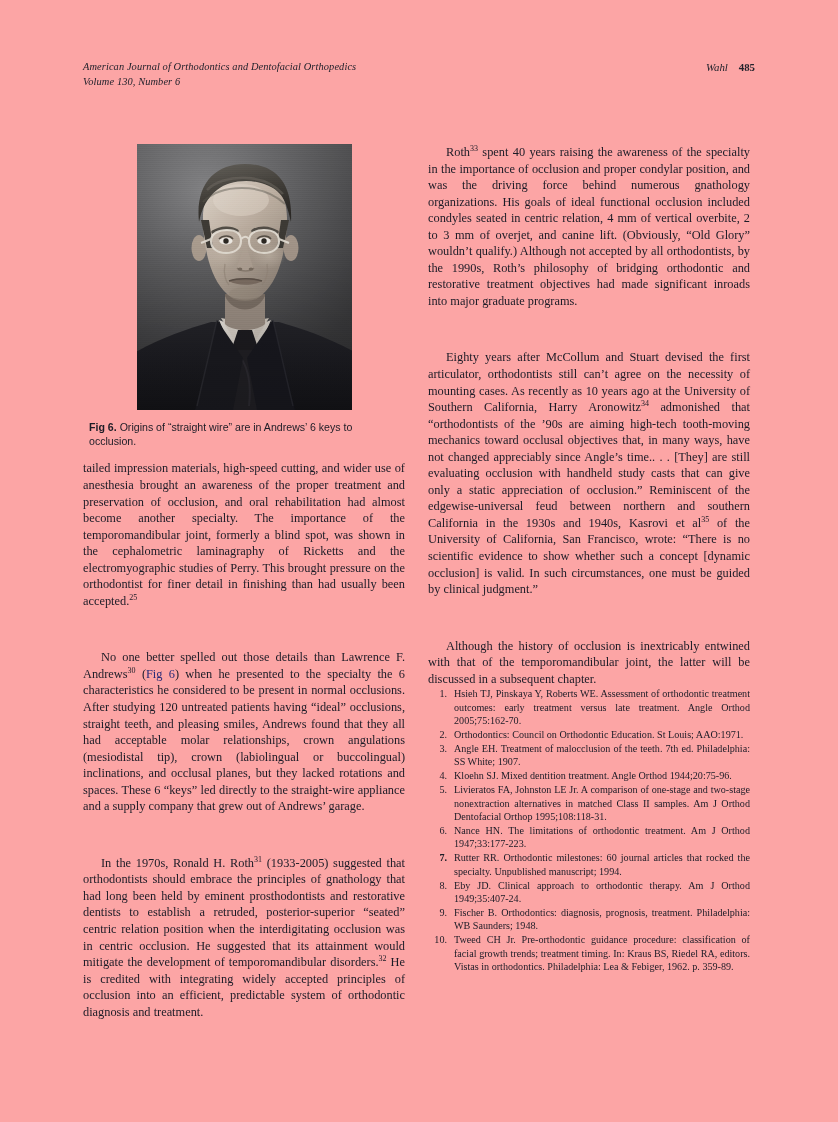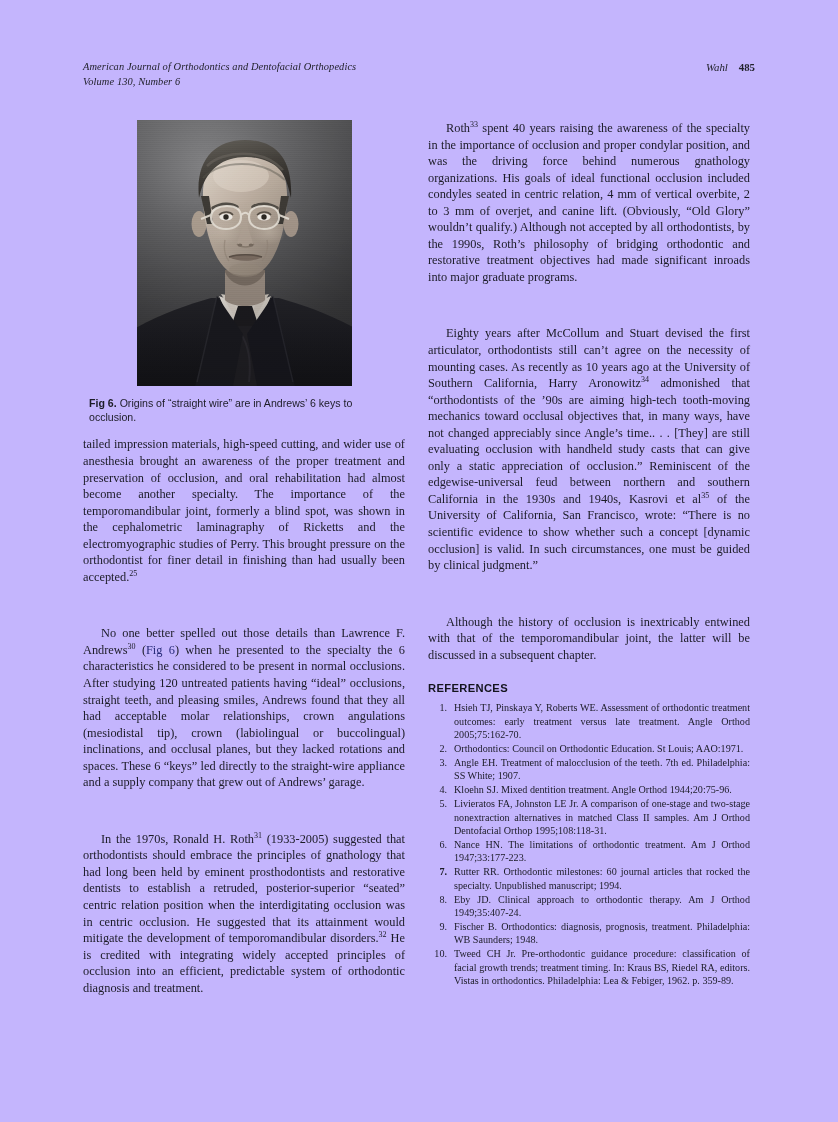--- a/index.html
+++ b/index.html
@@ -12,21 +12,21 @@
     height: 1122px;
     position: relative;
     font-family: "Liberation Serif", serif;
     color: #1a1a22;
     overflow: hidden;
   }
 
   .page {
     position: absolute;
     inset: 0;
-    background: #c4b5fd;
+    background: #fca5a5;
   }
 
   
   .runhead {
     position: absolute;
     left: 83px;
     top: 60px;
     width: 672px;
     display: flex;
     justify-content: space-between;
@@ -44,21 +44,21 @@
     line-height: 14.5px;
     white-space: nowrap;
     color: #22222c;
   }
   .runhead-right .author { font-style: italic; margin-right: 11px; }
   .runhead-right .pageno { font-weight: bold; font-style: normal; }
 
   
   .col {
     position: absolute;
-    top: 120px;
+    top: 144px;
     width: 322px;
   }
   .col-left  { left: 83px; }
   .col-right { left: 428px; }
 
   
   .figure { margin: 0 0 12px 0; }
   .photo-frame {
     width: 215px;
     height: 266px;
@@ -285,21 +285,20 @@
       </div>
   </div>
 
   <div class="col col-right">
     <div id="right-body">
         <p class="body first-para"><span>Roth</span><sup>33</sup><span> spent 40 years raising the awareness of the specialty in the importance of occlusion and proper condylar position, and was the driving force behind numerous gnathology organizations. His goals of ideal functional occlusion included condyles seated in centric relation, 4 mm of vertical overbite, 2 to 3 mm of overjet, and canine lift. (Obviously, “Old Glory” wouldn’t qualify.) Although not accepted by all orthodontists, by the 1990s, Roth’s philosophy of bridging orthodontic and restorative treatment objectives had made significant inroads into major graduate programs.</span></p>
         <p class="body"><span>Eighty years after McCollum and Stuart devised the first articulator, orthodontists still can’t agree on the necessity of mounting cases. As recently as 10 years ago at the University of Southern California, Harry Aronowitz</span><sup>34</sup><span> admonished that “orthodontists of the ’90s are aiming high-tech tooth-moving mechanics toward occlusal objectives that, in many ways, have not changed appreciably since Angle’s time.. . . [They] are still evaluating occlusion with handheld study casts that can give only a static appreciation of occlusion.” Reminiscent of the edgewise-universal feud between northern and southern California in the 1930s and 1940s, Kasrovi et al</span><sup>35</sup><span> of the University of California, San Francisco, wrote: “There is no scientific evidence to show whether such a concept [dynamic occlusion] is valid. In such circumstances, one must be guided by clinical judgment.”</span></p>
         <p class="body"><span>Although the history of occlusion is inextricably entwined with that of the temporomandibular joint, the latter will be discussed in a subsequent chapter.</span></p>
       </div>
 
-    <div class="ref-head">REFERENCES</div>
     <ol class="refs" id="ref-list">
         <li><span class="num">1.</span><span>Hsieh TJ, Pinskaya Y, Roberts WE. Assessment of orthodontic treatment outcomes: early treatment versus late treatment. Angle Orthod 2005;75:162-70.</span></li>
         <li><span class="num">2.</span><span>Orthodontics: Council on Orthodontic Education. St Louis; AAO:1971.</span></li>
         <li><span class="num">3.</span><span>Angle EH. Treatment of malocclusion of the teeth. 7th ed. Philadelphia: SS White; 1907.</span></li>
         <li><span class="num">4.</span><span>Kloehn SJ. Mixed dentition treatment. Angle Orthod 1944;20:75-96.</span></li>
         <li><span class="num">5.</span><span>Livieratos FA, Johnston LE Jr. A comparison of one-stage and two-stage nonextraction alternatives in matched Class II samples. Am J Orthod Dentofacial Orthop 1995;108:118-31.</span></li>
         <li><span class="num">6.</span><span>Nance HN. The limitations of orthodontic treatment. Am J Orthod 1947;33:177-223.</span></li>
         <li class="bold-num"><span class="num">7.</span><span>Rutter RR. Orthodontic milestones: 60 journal articles that rocked the specialty. Unpublished manuscript; 1994.</span></li>
         <li><span class="num">8.</span><span>Eby JD. Clinical approach to orthodontic therapy. Am J Orthod 1949;35:407-24.</span></li>
         <li><span class="num">9.</span><span>Fischer B. Orthodontics: diagnosis, prognosis, treatment. Philadelphia: WB Saunders; 1948.</span></li>

